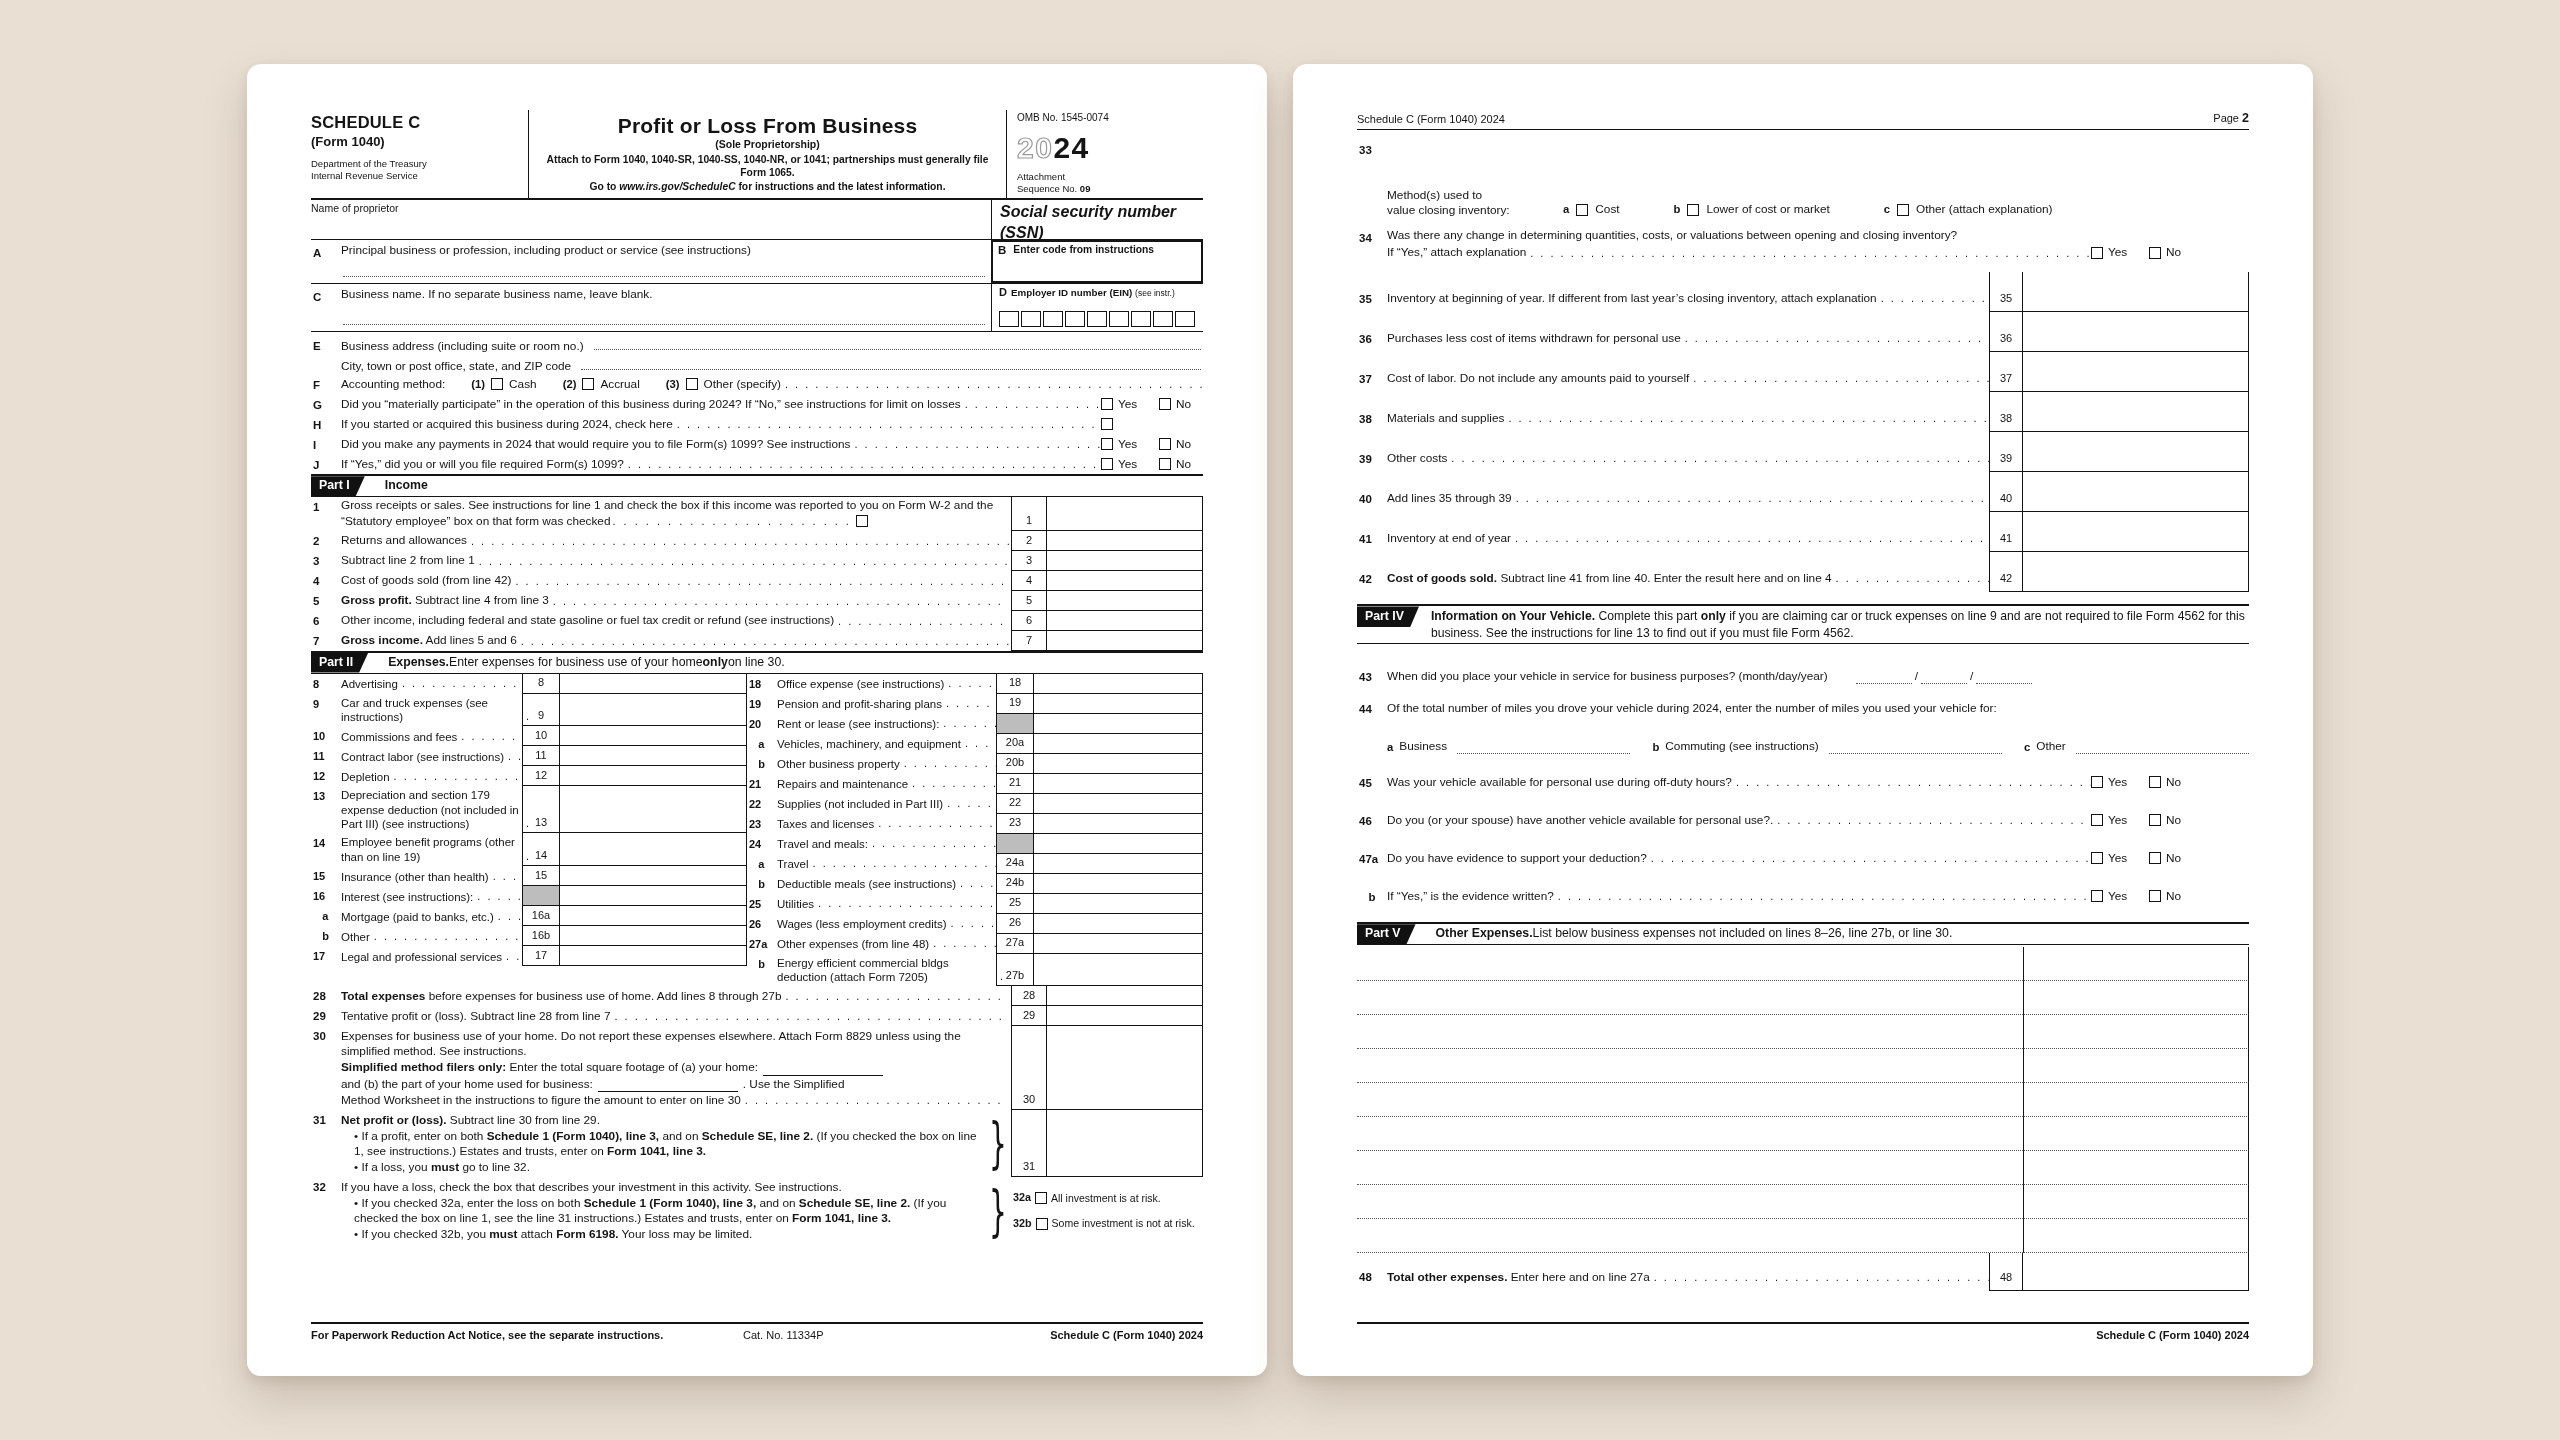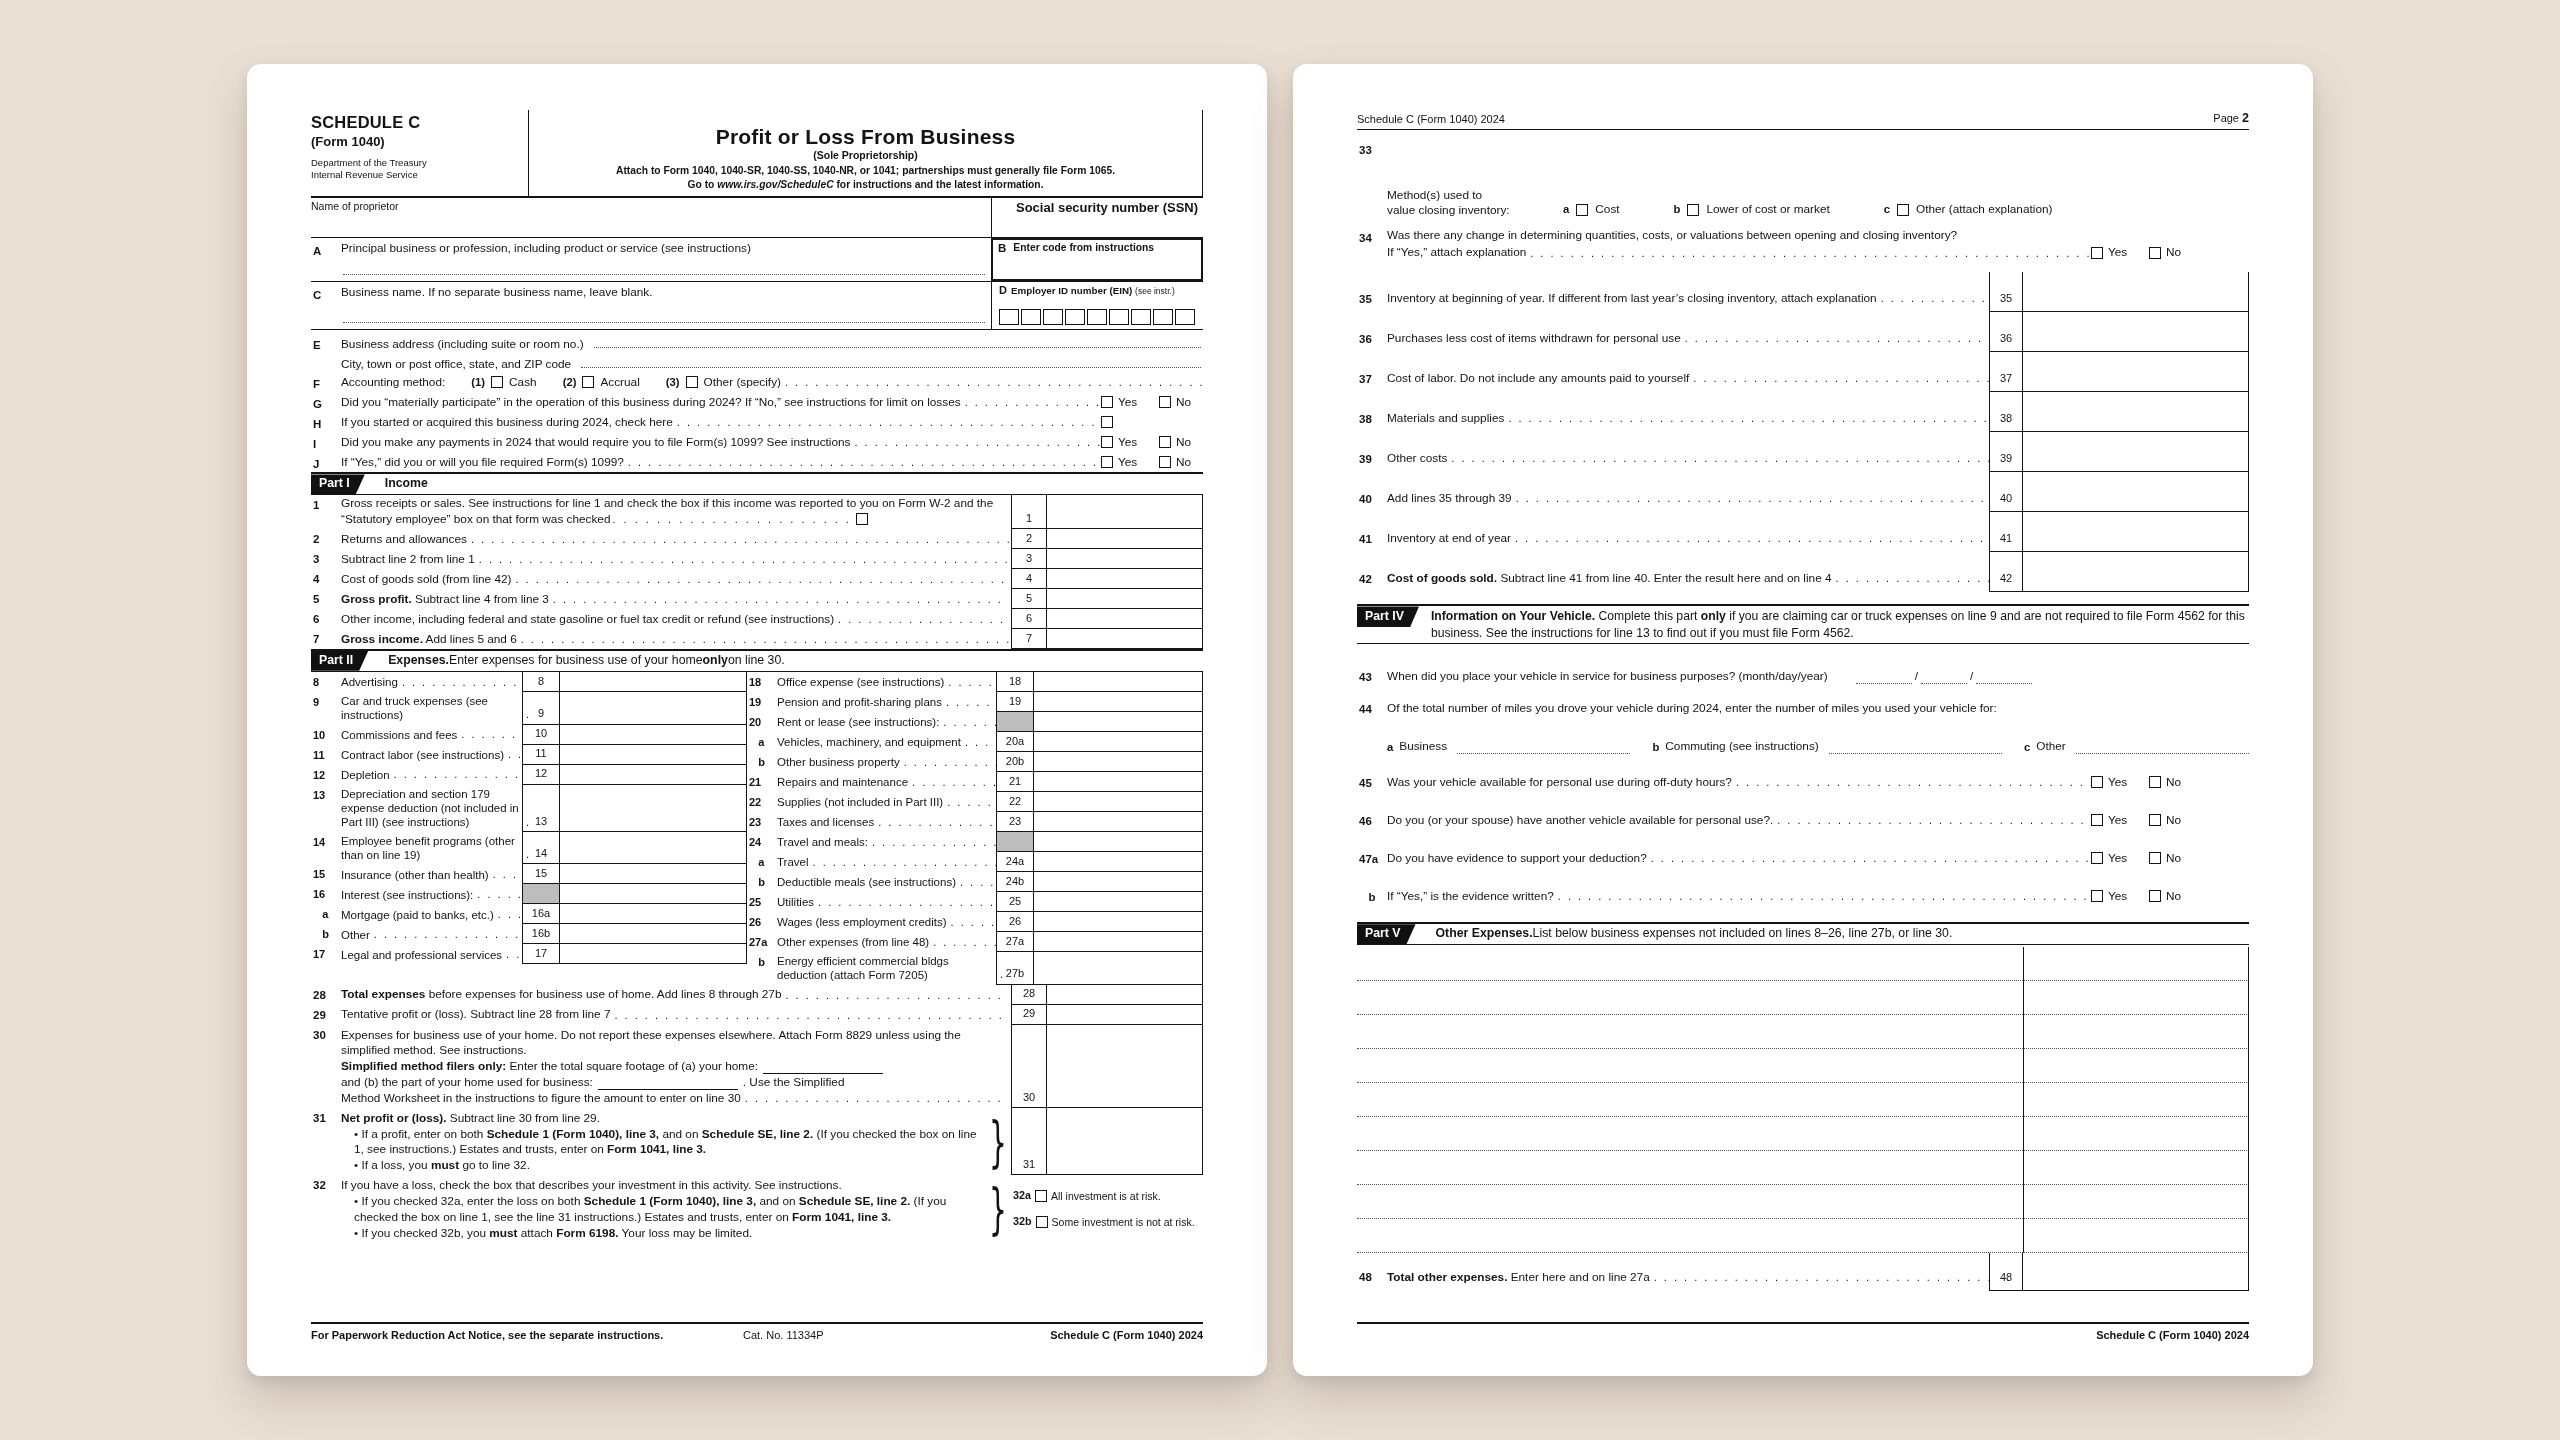--- a/index.html
+++ b/index.html
@@ -30,21 +30,21 @@
   .hdr-omb{font-size:10px;}
   .hdr-year{font-size:30px;font-weight:bold;letter-spacing:1.5px;line-height:1;margin:2px 0;}
   .y20{color:#bdbdbd;-webkit-text-fill-color:#fff;-webkit-text-stroke:1.2px #9b9b9b;}
   .hdr-att{font-size:9.5px;line-height:1.25;}
 
   
   .lnum{width:30px;flex:none;font-weight:bold;font-size:11.5px;padding:3px 0 0 2px;}
   .small-lab{font-size:11.8px;}
   .name-row{display:flex;border-bottom:1px solid var(--ink);height:40px;}
   .name-cell{flex:1;font-size:10.5px;padding-top:2px;}
-  .ssn-cell{width:212px;border-left:1px solid var(--ink);padding:2px 0 0 24px;font-size:13px;font-weight:bold;}
+  .ssn-cell{width:212px;border-left:1px solid var(--ink);padding:2px 0 0 8px;font-size:16px;font-weight:bold;font-style:italic;}
   .rowAB{display:flex;border-bottom:1px solid var(--ink);height:44px;}
   .rowCD{display:flex;border-bottom:1px solid var(--ink);height:48px;}
   .row-left{flex:1;display:flex;flex-direction:column;padding-top:3px;min-width:0;}
   .row-line{display:flex;align-items:flex-start;}
   .writeline{border-bottom:1.5px dotted #555;margin:auto 6px 6px 32px;height:1px;}
   .bbox{width:212px;border:2.5px solid var(--ink);padding:2px 5px;font-size:10.3px;font-weight:bold;display:flex;align-items:flex-start;line-height:1.2;}
   .bnum{font-weight:bold;margin-right:7px;font-size:11.5px;}
   .dcell{width:212px;border-left:1px solid var(--ink);padding:2px 2px 4px 7px;display:flex;flex-direction:column;}
   .dlab{font-size:9.8px;font-weight:bold;line-height:1.15;}
   .dlab .note{font-weight:normal;font-size:8.5px;}
@@ -177,20 +177,28 @@
           <div>Department of the Treasury</div>
           <div>Internal Revenue Service</div>
         </div>
       </div>
       <div class="hdr-center">
         <div class="hdr-title">Profit or Loss From Business</div>
         <div class="hdr-sub">(Sole Proprietorship)</div>
         <div class="hdr-attach">Attach to Form 1040, 1040-SR, 1040-SS, 1040-NR, or 1041; partnerships must generally file Form 1065.</div>
         <div class="hdr-goto"><span>Go to </span><span class="url">www.irs.gov/ScheduleC</span><span> for instructions and the latest information.</span></div>
       </div>
+      <div class="hdr-right">
+        <div class="hdr-omb">OMB No. 1545-0074</div>
+        <div class="hdr-year"><span class="y20">20</span><span>24</span></div>
+        <div class="hdr-att">
+          <div>Attachment</div>
+          <div>Sequence No. <b>09</b></div>
+        </div>
+      </div>
     </div>
 
     <div class="name-row">
       <div class="name-cell"><span>Name of proprietor</span></div>
       <div class="ssn-cell"><span>Social security number (SSN)</span></div>
     </div>
 
     <div class="rowAB">
       <div class="row-left">
         <div class="row-line">

